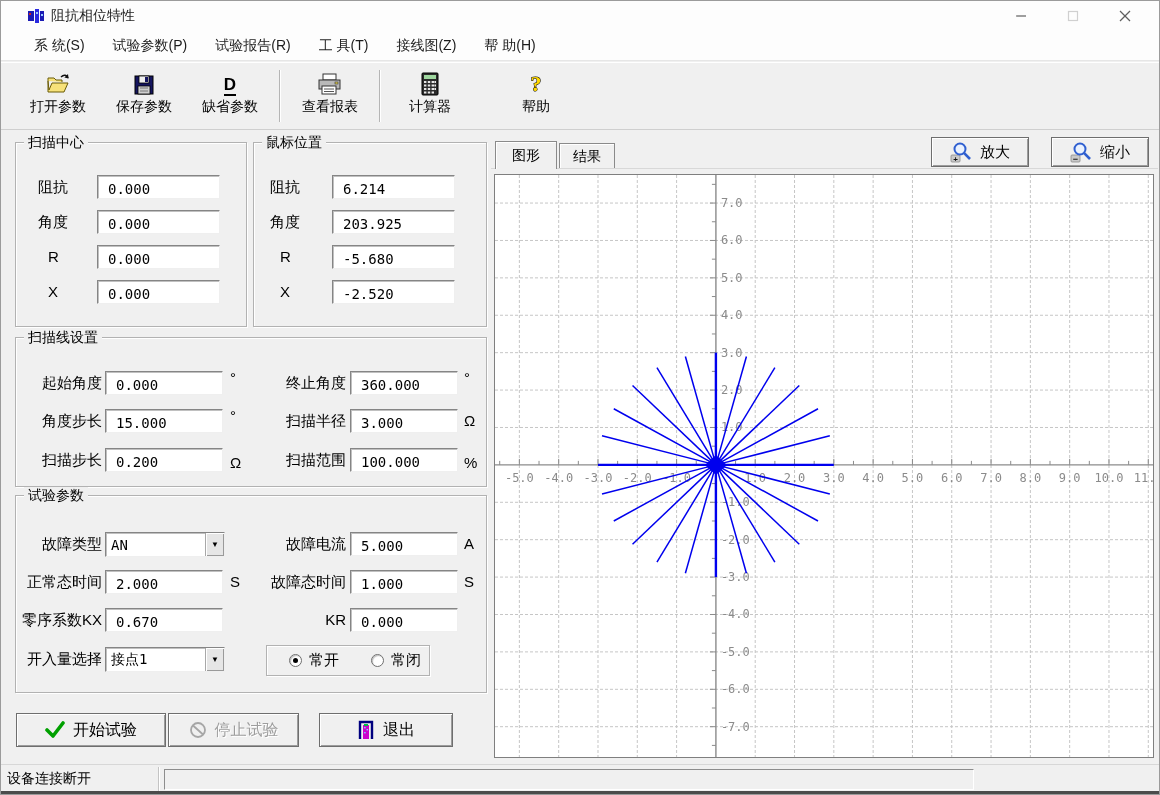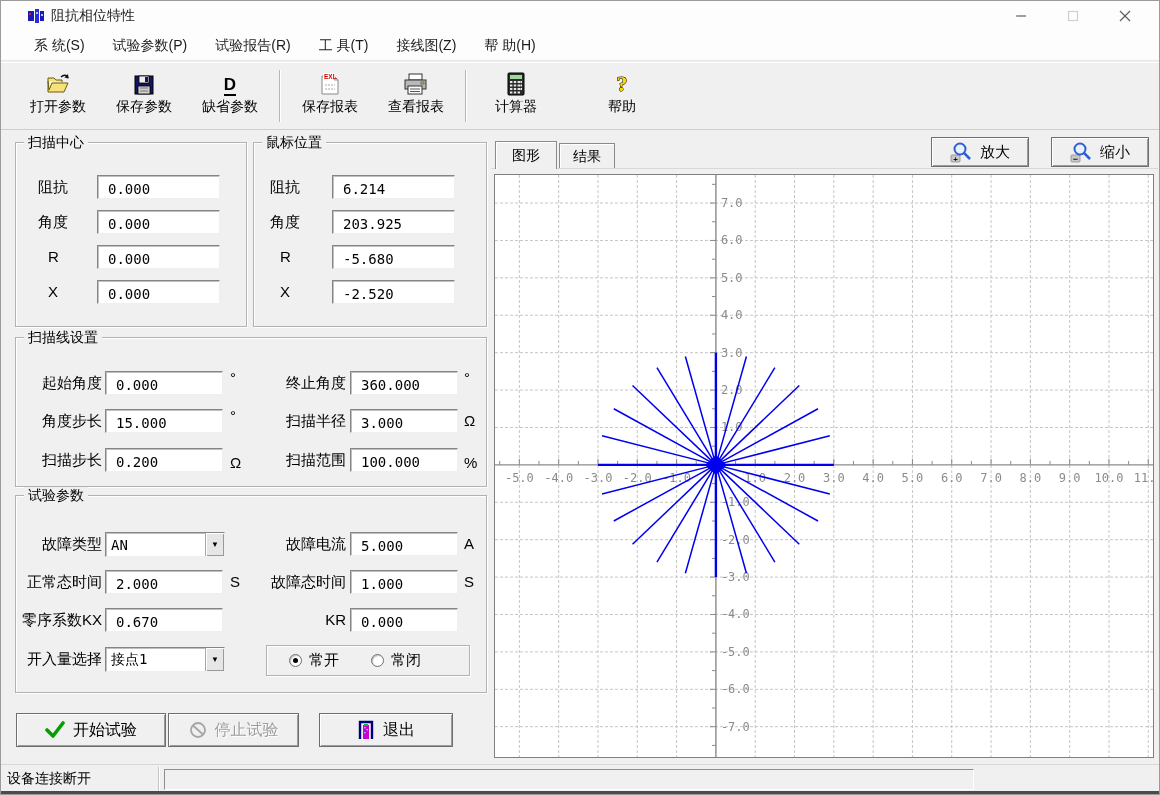--- a/index.html
+++ b/index.html
@@ -161,33 +161,20 @@
         </span>
       <span class="tlabel">保存参数</span>
     </div>
     <div class="tool-item">
       <span class="ticon" style="font-size:17px;font-weight:bold;border-bottom:2px solid #000;line-height:19px;">D</span>
       <span class="tlabel">缺省参数</span>
     </div>
     <div class="tool-sep"></div>
     <div class="tool-item">
       <span class="ticon">
-        <svg width="22" height="24" viewBox="0 0 22 24">
-          <path d="M3 4 L15 4 L19 8 L19 22 L3 22 Z" fill="#fff" stroke="#888" stroke-width="1"></path>
-          <path d="M15 4 L15 8 L19 8 Z" fill="#ddd" stroke="#888" stroke-width="0.8"></path>
-          <rect x="4" y="1" width="12" height="6" fill="#fff"></rect>
-          <text x="5" y="6.5" font-size="6.5" font-weight="bold" fill="#cc0000" font-family="Liberation Sans,sans-serif">EXL</text>
-          <line x1="6" y1="13" x2="16" y2="13" stroke="#aaa" stroke-width="1" stroke-dasharray="2,1"></line>
-          <line x1="6" y1="17" x2="16" y2="17" stroke="#aaa" stroke-width="1" stroke-dasharray="2,1"></line>
-        </svg>
-        </span>
-      <span class="tlabel">保存报表</span>
-    </div>
-    <div class="tool-item">
-      <span class="ticon">
         <svg width="26" height="23" viewBox="0 0 26 23">
           <rect x="6" y="1" width="13" height="6" fill="#fff" stroke="#333" stroke-width="1"></rect>
           <rect x="2" y="7" width="21" height="9" fill="#b9b9b9" stroke="#333" stroke-width="1"></rect>
           <rect x="18" y="9" width="3" height="2" fill="#e8d44d" stroke="#333" stroke-width="0.6"></rect>
           <rect x="5" y="13" width="14" height="8" fill="#fff" stroke="#333" stroke-width="1"></rect>
           <line x1="7" y1="16" x2="17" y2="16" stroke="#555" stroke-width="1"></line>
           <line x1="7" y1="18.5" x2="17" y2="18.5" stroke="#555" stroke-width="1"></line>
         </svg>
         </span>
       <span class="tlabel">查看报表</span>
@@ -300,21 +287,21 @@
     <span class="flabel r" style="left:0px; top:112px; width:86px;">零序系数KX</span>
     <span class="edit" style="left:89px; top:112px; width:118px;"><input class="edit" style="position: static; border: none; box-shadow: none; height: 20px;" readonly="" value="0.670"></span>
     <span class="flabel r" style="left:250px; top:112px; width:80px;">KR</span>
     <span class="edit" style="left:334px; top:112px; width:108px;"><input class="edit" style="position: static; border: none; box-shadow: none; height: 20px;" readonly="" value="0.000"></span>
 
     <span class="flabel r" style="left:0px; top:151px; width:86px;">开入量选择</span>
     <div class="combo" style="left:89px; top:151px; width:120px;">
       <span class="cval">接点1</span>
       <span class="cbtn">▼</span>
     </div>
-    <div class="radio-box" style="left:250px; top:149px; width:204px; height:31px;">
+    <div class="radio-box" style="left:250px; top:149px; width:164px; height:31px;">
       <span class="radio-opt" style="margin-left:22px;">
         <span class="radio-circ checked"></span>
         <span>常开</span>
       </span>
       <span class="radio-opt" style="margin-left:32px;">
         <span class="radio-circ"></span>
         <span>常闭</span>
       </span>
     </div>
   </div>

